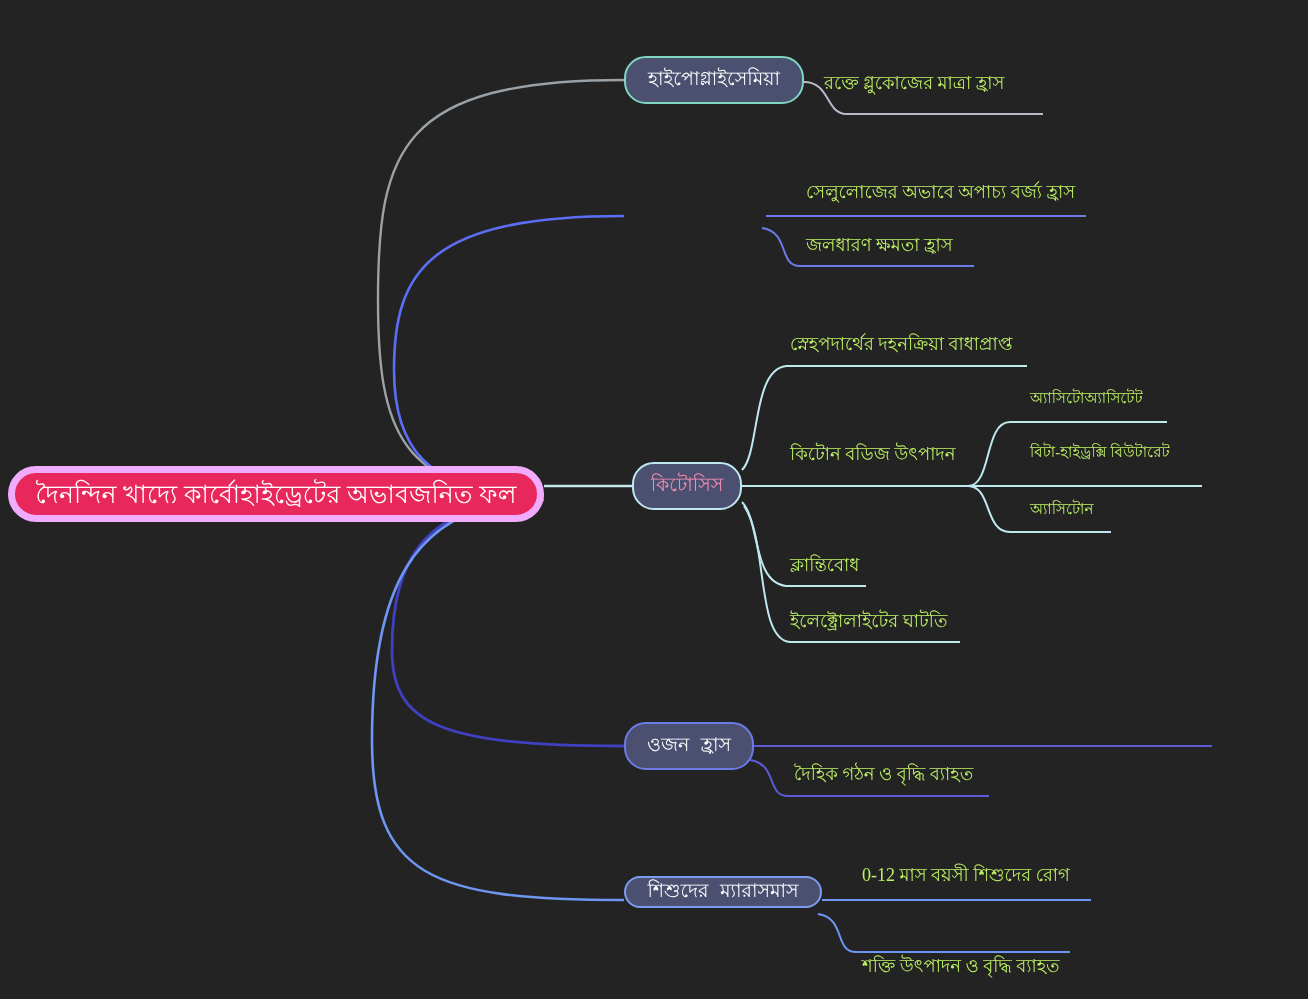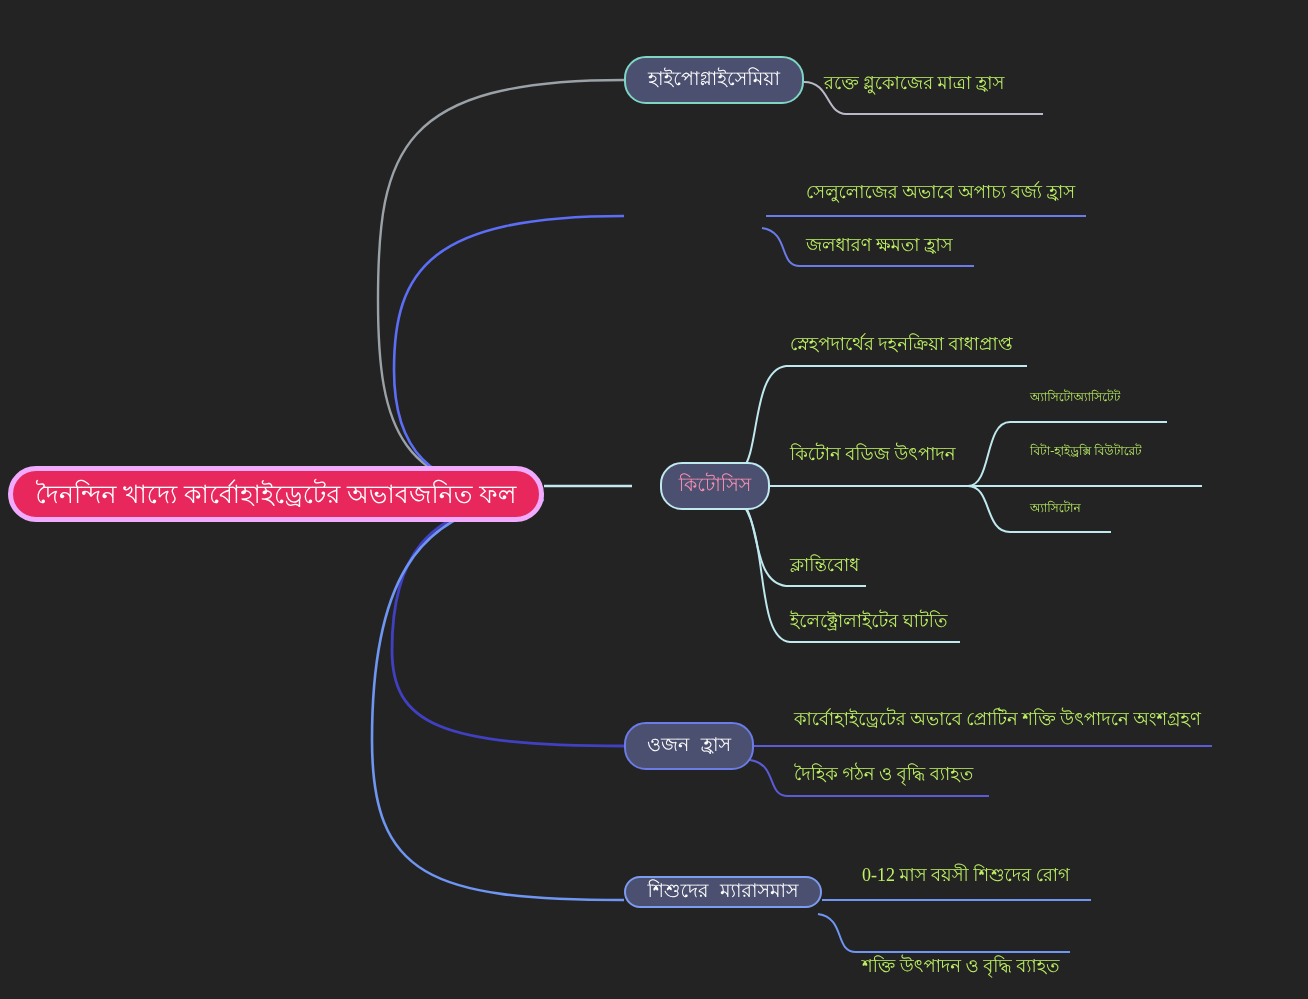--- a/index.html
+++ b/index.html
@@ -28,21 +28,21 @@
     position: absolute;
     box-sizing: border-box;
     display: flex;
     align-items: center;
     justify-content: center;
     white-space: nowrap;
     line-height: 1;
   }
   .root-node {
     background: #e8275c;
-    border: 5px solid #f0abfc;
+    border: 7px solid #f0abfc;
     border-radius: 32px;
     color: #ffffff;
     font-size: 25px;
     padding: 0 22px;
     letter-spacing: 0.2px;
   }
   .branch-node {
     background: #4c5070;
     border-radius: 22px;
     border-width: 2px;
@@ -53,21 +53,21 @@
     font-family: Liberation Mono, monospace;
   }
   .leaf-label {
     position: absolute;
     white-space: nowrap;
     color: #bef264;
     font-size: 18px;
     line-height: 1;
   }
   .leaf-label.small {
-    font-size: 12px;
+    font-size: 15px;
   }
 </style>
 </head>
 <body>
 
 <div id="canvas">
 
   <svg id="links" viewBox="0 0 1308 999">
 
     <path d="M 544 494 C 400 494 378 430 378 300 C 378 150 400 80 624 80" fill="none" stroke="#9aa2a8" stroke-width="2.4"></path>
@@ -112,21 +112,21 @@
     <span>রক্তে গ্লুকোজের মাত্রা হ্রাস</span>
   </div>
 
   <div class="leaf-label" style="left:806px; top:183px;">
     <span>সেলুলোজের অভাবে অপাচ্য বর্জ্য হ্রাস</span>
   </div>
   <div class="leaf-label" style="left:806px; top:236px;">
     <span>জলধারণ ক্ষমতা হ্রাস</span>
   </div>
 
-  <div class="node branch-node" style="left:660px; top:462px; width:110px; height:48px; border-color:#bfe8ef; color:#f58eb0;">
+  <div class="node branch-node" style="left:632px; top:462px; width:110px; height:48px; border-color:#bfe8ef; color:#f58eb0;">
     <span>কিটোসিস</span>
   </div>
   <div class="leaf-label" style="left:790px; top:335px;">
     <span>স্নেহপদার্থের দহনক্রিয়া বাধাপ্রাপ্ত</span>
   </div>
   <div class="leaf-label" style="left:790px; top:445px;">
     <span>কিটোন বডিজ উৎপাদন</span>
   </div>
   <div class="leaf-label small" style="left:1030px; top:391px;">
     <span>অ্যাসিটোঅ্যাসিটেট</span>
@@ -140,23 +140,20 @@
   <div class="leaf-label" style="left:790px; top:556px;">
     <span>ক্লান্তিবোধ</span>
   </div>
   <div class="leaf-label" style="left:790px; top:612px;">
     <span>ইলেক্ট্রোলাইটের ঘাটতি</span>
   </div>
 
   <div class="node branch-node" style="left:624px; top:722px; width:130px; height:48px; border-color:#6b7ce8;align-items:center;">
     <span>ওজন হ্রাস</span>
   </div>
-  <div class="leaf-label" style="left:794px; top:710px;">
-    <span>কার্বোহাইড্রেটের অভাবে প্রোটিন শক্তি উৎপাদনে অংশগ্রহণ</span>
-  </div>
   <div class="leaf-label" style="left:794px; top:765px;">
     <span>দৈহিক গঠন ও বৃদ্ধি ব্যাহত</span>
   </div>
 
   <div class="node branch-node" style="left:624px; top:876px; width:198px; height:32px; border-color:#7b9cf0;">
     <span>শিশুদের ম্যারাসমাস</span>
   </div>
   <div class="leaf-label" style="left:862px; top:866px;">
     <span>0-12 মাস বয়সী শিশুদের রোগ</span>
   </div>

